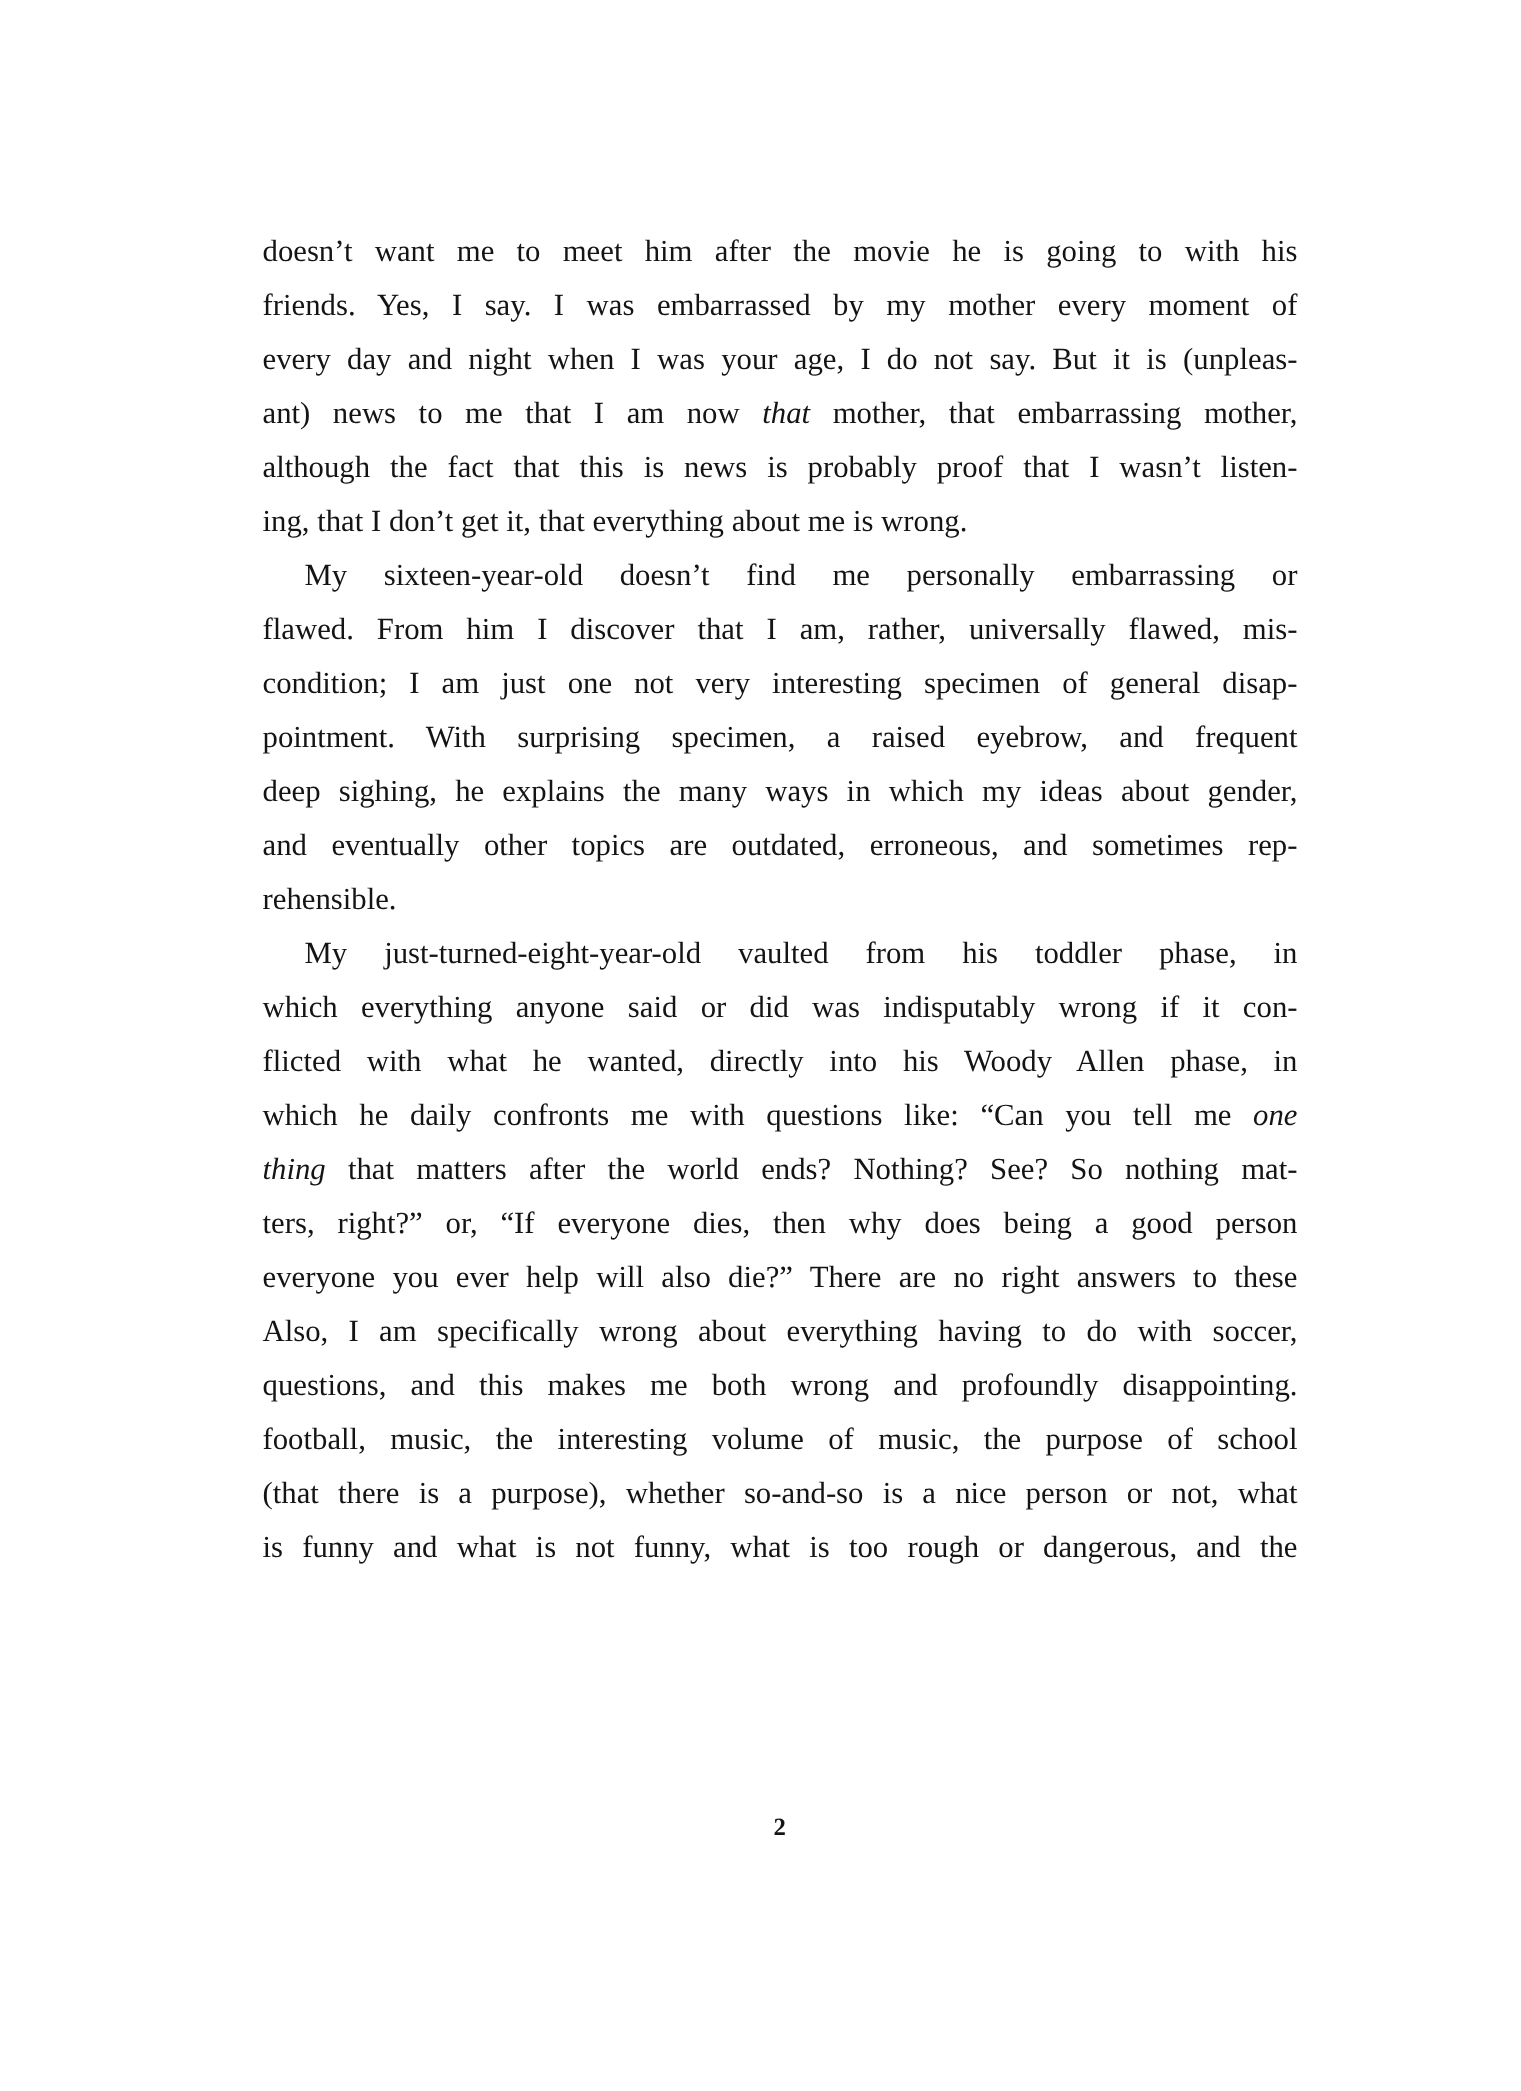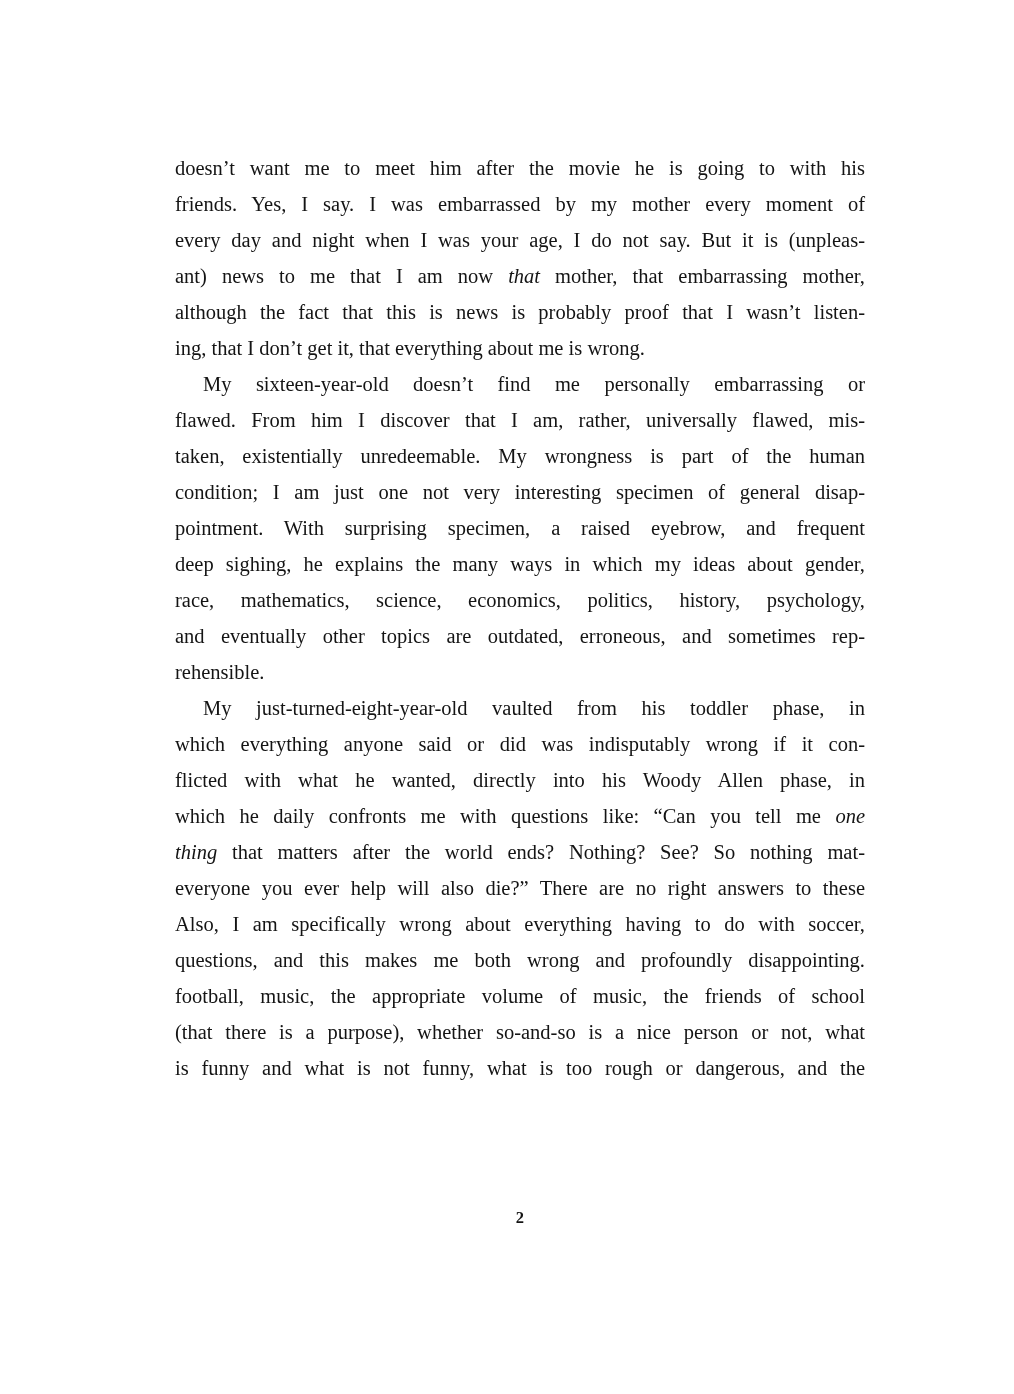--- a/index.html
+++ b/index.html
@@ -60,36 +60,35 @@
         <div class="line">doesn’t want me to meet him after the movie he is going to with his</div>
         <div class="line">friends. Yes, I say. I was embarrassed by my mother every moment of</div>
         <div class="line">every day and night when I was your age, I do not say. But it is (unpleas-</div>
         <div class="line">ant) news to me that I am now <em>that</em> mother, that embarrassing mother,</div>
         <div class="line">although the fact that this is news is probably proof that I wasn’t listen-</div>
         <div class="line lastline">ing, that I don’t get it, that everything about me is wrong.</div>
       </div>
       <div class="para">
         <div class="line indent">My sixteen-year-old doesn’t find me personally embarrassing or</div>
         <div class="line">flawed. From him I discover that I am, rather, universally flawed, mis-</div>
-        <div class="line">taken, existentially unredeemable. My wrongness is part of the human</div>
         <div class="line">condition; I am just one not very interesting specimen of general disap-</div>
         <div class="line">pointment. With surprising specimen, a raised eyebrow, and frequent</div>
         <div class="line">deep sighing, he explains the many ways in which my ideas about gender,</div>
-        <div class="line">race, mathematics, science, economics, politics, history, psychology,</div>
         <div class="line">and eventually other topics are outdated, erroneous, and sometimes rep-</div>
         <div class="line lastline">rehensible.</div>
       </div>
       <div class="para">
         <div class="line indent">My just-turned-eight-year-old vaulted from his toddler phase, in</div>
         <div class="line">which everything anyone said or did was indisputably wrong if it con-</div>
         <div class="line">flicted with what he wanted, directly into his Woody Allen phase, in</div>
         <div class="line">which he daily confronts me with questions like: “Can you tell me <em>one</em></div>
         <div class="line"><em>thing</em> that matters after the world ends? Nothing? See? So nothing mat-</div>
+        <div class="line">ters, right?” or, “If everyone dies, then why does being a good person</div>
         <div class="line">everyone you ever help will also die?” There are no right answers to these</div>
         <div class="line">Also, I am specifically wrong about everything having to do with soccer,</div>
         <div class="line">questions, and this makes me both wrong and profoundly disappointing.</div>
-        <div class="line">football, music, the appropriate volume of music, the friends of school</div>
+        <div class="line">football, music, the interesting volume of music, the purpose of school</div>
         <div class="line">(that there is a purpose), whether so-and-so is a nice person or not, what</div>
         <div class="line">is funny and what is not funny, what is too rough or dangerous, and the</div>
       </div>
     </div>
   <div class="page-number">2</div>
 </div>
 
 </body></html>

